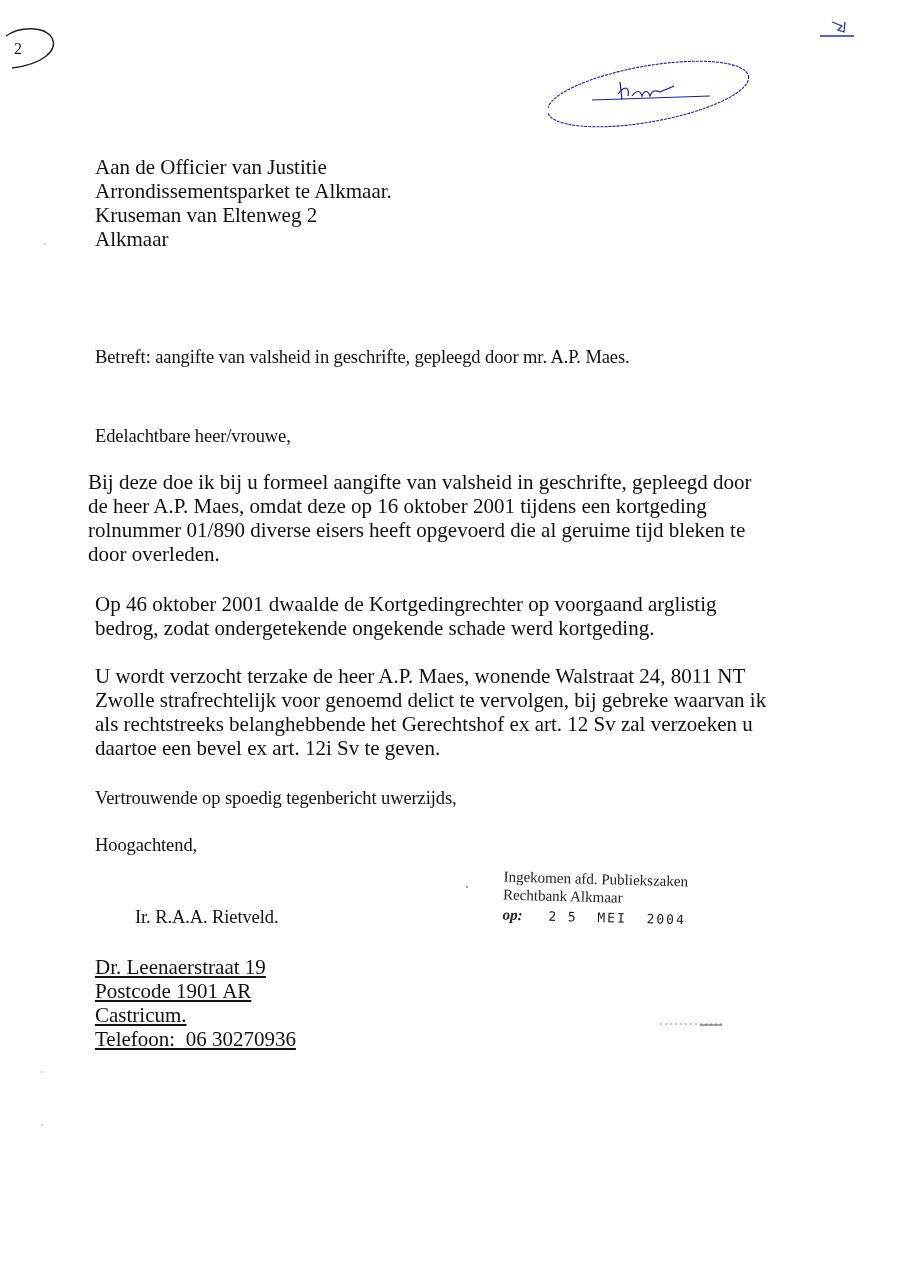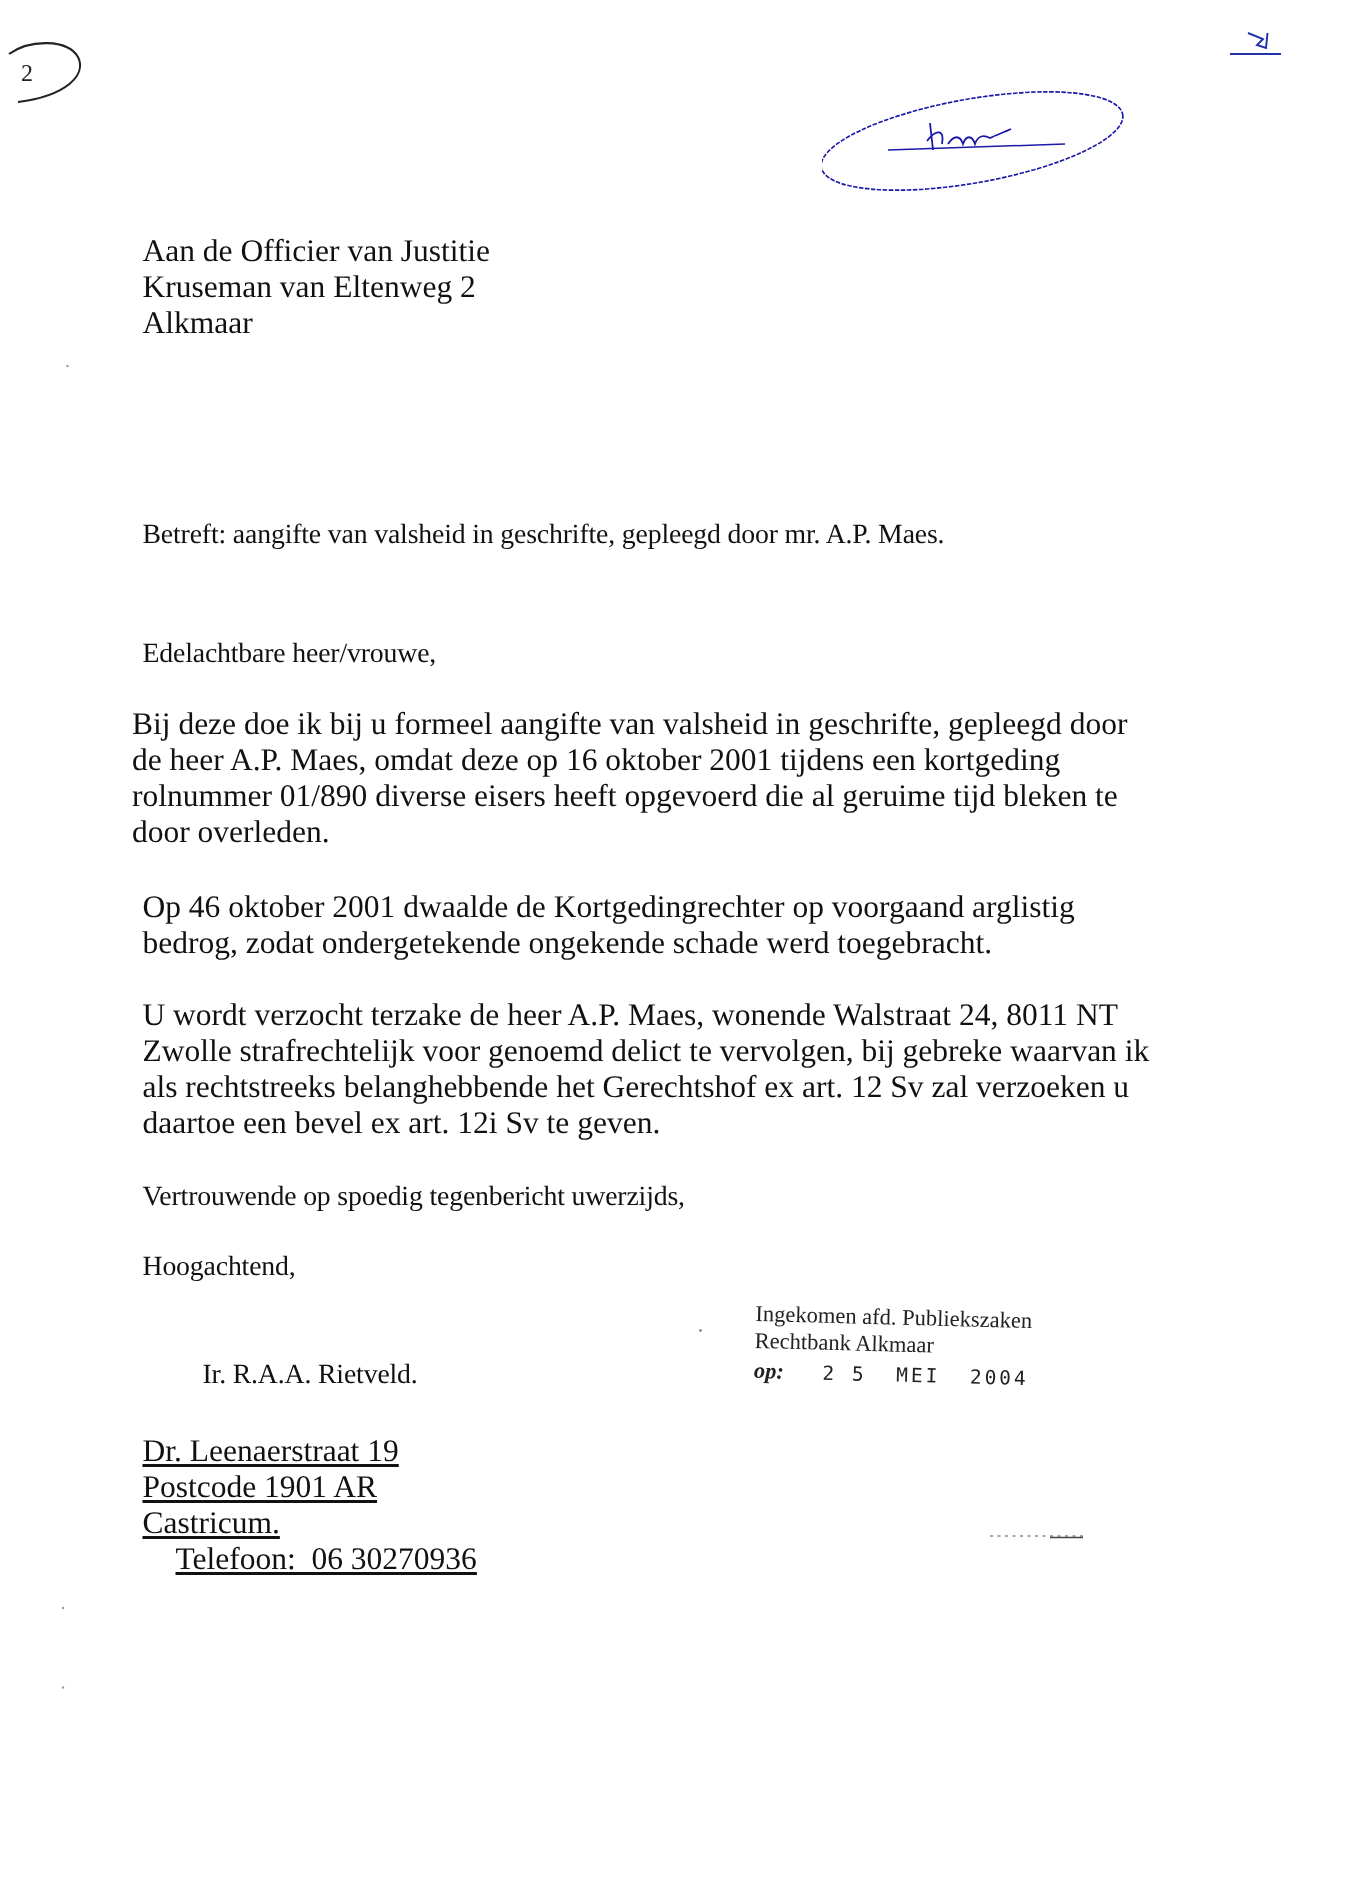--- a/index.html
+++ b/index.html
@@ -33,59 +33,60 @@
   </svg>
 
   <svg class="mark" style="left:548px;top:52px" width="215" height="80" viewBox="0 0 215 80">
     <ellipse cx="100" cy="42" rx="102" ry="28" transform="rotate(-10 100 42)" fill="none" stroke="#1a1aa8" stroke-width="1.1" stroke-dasharray="3 1"></ellipse>
     <path d="M72 30 L74 48 M70 42 C 76 34, 82 34, 80 44 M84 44 C 88 38, 92 38, 94 44 C 96 38, 100 38, 102 44 C 104 38, 108 38, 112 40 C 116 38, 122 36, 126 34" fill="none" stroke="#1a1aa8" stroke-width="1.2"></path>
     <line x1="44" y1="48" x2="162" y2="44" stroke="#1a1aa8" stroke-width="1"></line>
   </svg>
 
   <div class="para" style="left:95px;top:155px;">
     <div>Aan de Officier van Justitie</div>
+    <div>Arrondissementsparket te Alkmaar.</div>
     <div>Kruseman van Eltenweg 2</div>
     <div>Alkmaar</div>
   </div>
 
   <div class="t" style="left:95px;top:301px;margin-top:44px;">Betreft: aangifte van valsheid in geschrifte, gepleegd door mr. A.P. Maes.</div>
 
 
   <div class="t" style="left:95px;top:424px;">Edelachtbare heer/vrouwe,</div>
 
   <div class="para" style="left:88px;top:470px;">
     <div>Bij deze doe ik bij u formeel aangifte van valsheid in geschrifte, gepleegd door</div>
     <div>de heer A.P. Maes, omdat deze op 16 oktober 2001 tijdens een kortgeding</div>
     <div>rolnummer 01/890 diverse eisers heeft opgevoerd die al geruime tijd bleken te</div>
     <div>door overleden.</div>
   </div>
 
   <div class="para" style="left:95px;top:592px;">
     <div>Op 46 oktober 2001 dwaalde de Kortgedingrechter op voorgaand arglistig</div>
-    <div>bedrog, zodat ondergetekende ongekende schade werd toegebracht.</div>
+    <div>bedrog, zodat ondergetekende ongekende schade werd kortgeding.</div>
   </div>
 
   <div class="para" style="left:95px;top:664px;">
     <div>U wordt verzocht terzake de heer A.P. Maes, wonende Walstraat 24, 8011 NT</div>
     <div>Zwolle strafrechtelijk voor genoemd delict te vervolgen, bij gebreke waarvan ik</div>
     <div>als rechtstreeks belanghebbende het Gerechtshof ex art. 12 Sv zal verzoeken u</div>
     <div>daartoe een bevel ex art. 12i Sv te geven.</div>
   </div>
 
   <div class="t" style="left:95px;top:786px;">Vertrouwende op spoedig tegenbericht uwerzijds,</div>
 
   <div class="t" style="left:95px;top:833px;">Hoogachtend,</div>
 
   <div class="t" style="left:95px;top:905px;margin-left:40px;">Ir. R.A.A. Rietveld.</div>
 
   <div class="para" style="left:95px;top:955px;text-decoration:underline;">
     <div>Dr. Leenaerstraat 19</div>
     <div>Postcode 1901 AR</div>
     <div>Castricum.</div>
-    <div style="white-space:pre;margin-left:22px;">Telefoon:  06 30270936</div>
+    <div style="white-space:pre;">Telefoon:  06 30270936</div>
   </div>
 
   <div class="stamp">
     <div class="l1">Ingekomen afd. Publiekszaken</div>
     <div class="l2">Rechtbank Alkmaar</div>
     <div class="l3">
       <span class="op">op:</span>
       <span class="date" style="white-space:pre;">2 5  MEI  2004</span>
     </div>
   </div>

